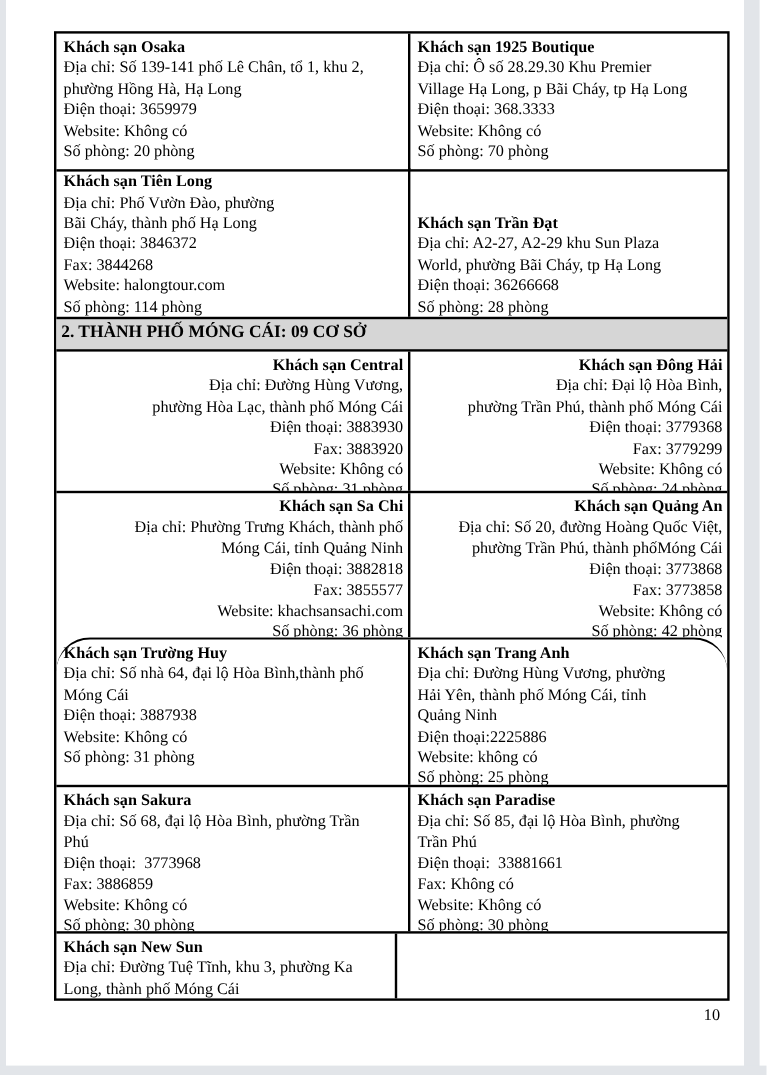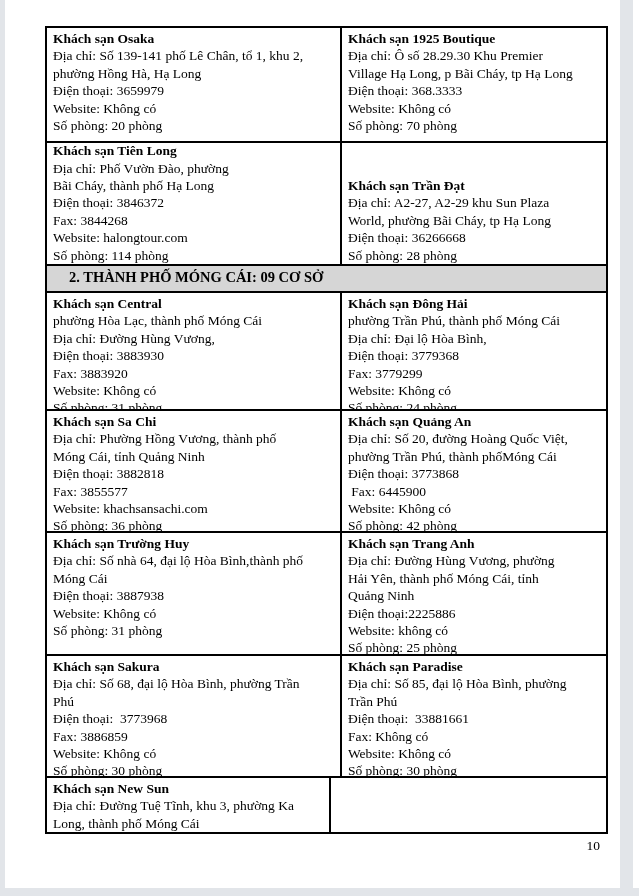--- a/index.html
+++ b/index.html
@@ -47,21 +47,21 @@
   }
   .t-cell.col-left  { width: 296px; border-right: 2px solid #000000; }
   .t-cell.col-right { width: 265px; }
   .hotel-name { font-weight: bold; }
   .hotel-line { white-space: pre-wrap; }
   .section-header-row {
     box-sizing: border-box;
     background: #d6d6d6;
     font-weight: bold;
     font-size: 14.5px;
-    padding: 3px 4px 0 22px;
+    padding: 3px 4px 0 4px;
     color: #000000;
   }
   .page-number {
     position: absolute;
     left: 560px;
     top: 838px;
     width: 40px;
     text-align: right;
     font-size: 13.5px;
     color: #000000;
@@ -102,61 +102,61 @@
         </div>
         <div class="t-cell col-right">
           <div class="hotel-name">Khách sạn Trần Đạt</div>
           <div class="hotel-line">Địa chỉ: A2-27, A2-29 khu Sun Plaza</div>
           <div class="hotel-line">World, phường Bãi Cháy, tp Hạ Long</div>
           <div class="hotel-line">Điện thoại: 36266668</div>
           <div class="hotel-line">Số phòng: 28 phòng</div>
         </div>
       </div>
       <div class="section-header-row t-row section-header-row" style="height: 27px;">2. THÀNH PHỐ MÓNG CÁI: 09 CƠ SỞ</div>
-      <div class="t-row" style="height: 118px;">
+      <div class="t-row" style="height: 118px; text-align: right;">
         <div class="t-cell col-left">
           <div class="hotel-name">Khách sạn Central</div>
+          <div class="hotel-line">Địa chỉ: Đường Hùng Vương,</div>
           <div class="hotel-line">phường Hòa Lạc, thành phố Móng Cái</div>
-          <div class="hotel-line">Địa chỉ: Đường Hùng Vương,</div>
           <div class="hotel-line">Điện thoại: 3883930</div>
           <div class="hotel-line">Fax: 3883920</div>
           <div class="hotel-line">Website: Không có</div>
           <div class="hotel-line">Số phòng: 31 phòng</div>
         </div>
         <div class="t-cell col-right">
           <div class="hotel-name">Khách sạn Đông Hải</div>
+          <div class="hotel-line">Địa chỉ: Đại lộ Hòa Bình,</div>
           <div class="hotel-line">phường Trần Phú, thành phố Móng Cái</div>
-          <div class="hotel-line">Địa chỉ: Đại lộ Hòa Bình,</div>
           <div class="hotel-line">Điện thoại: 3779368</div>
           <div class="hotel-line">Fax: 3779299</div>
           <div class="hotel-line">Website: Không có</div>
           <div class="hotel-line">Số phòng: 24 phòng</div>
         </div>
       </div>
-      <div class="t-row" style="height: 122px;">
+      <div class="t-row" style="height: 122px; text-align: right;">
         <div class="t-cell col-left">
           <div class="hotel-name">Khách sạn Sa Chi</div>
-          <div class="hotel-line">Địa chỉ: Phường Hồng Vương, thành phố</div>
+          <div class="hotel-line">Địa chỉ: Phường Trưng Khách, thành phố</div>
           <div class="hotel-line">Móng Cái, tỉnh Quảng Ninh</div>
           <div class="hotel-line">Điện thoại: 3882818</div>
           <div class="hotel-line">Fax: 3855577</div>
           <div class="hotel-line">Website: khachsansachi.com</div>
           <div class="hotel-line">Số phòng: 36 phòng</div>
         </div>
         <div class="t-cell col-right">
           <div class="hotel-name">Khách sạn Quảng An</div>
           <div class="hotel-line">Địa chỉ: Số 20, đường Hoàng Quốc Việt,</div>
           <div class="hotel-line">phường Trần Phú, thành phốMóng Cái</div>
           <div class="hotel-line">Điện thoại: 3773868</div>
-          <div class="hotel-line"> Fax: 6445900</div>
+          <div class="hotel-line"> Fax: 3773858</div>
           <div class="hotel-line">Website: Không có</div>
           <div class="hotel-line">Số phòng: 42 phòng</div>
         </div>
       </div>
-      <div class="t-row" style="height: 123px;">
+      <div class="t-row" style="height: 123px; border-radius: 28px;">
         <div class="t-cell col-left">
           <div class="hotel-name">Khách sạn Trường Huy</div>
           <div class="hotel-line">Địa chỉ: Số nhà 64, đại lộ Hòa Bình,thành phố</div>
           <div class="hotel-line">Móng Cái</div>
           <div class="hotel-line">Điện thoại: 3887938</div>
           <div class="hotel-line">Website: Không có</div>
           <div class="hotel-line">Số phòng: 31 phòng</div>
         </div>
         <div class="t-cell col-right">
           <div class="hotel-name">Khách sạn Trang Anh</div>

